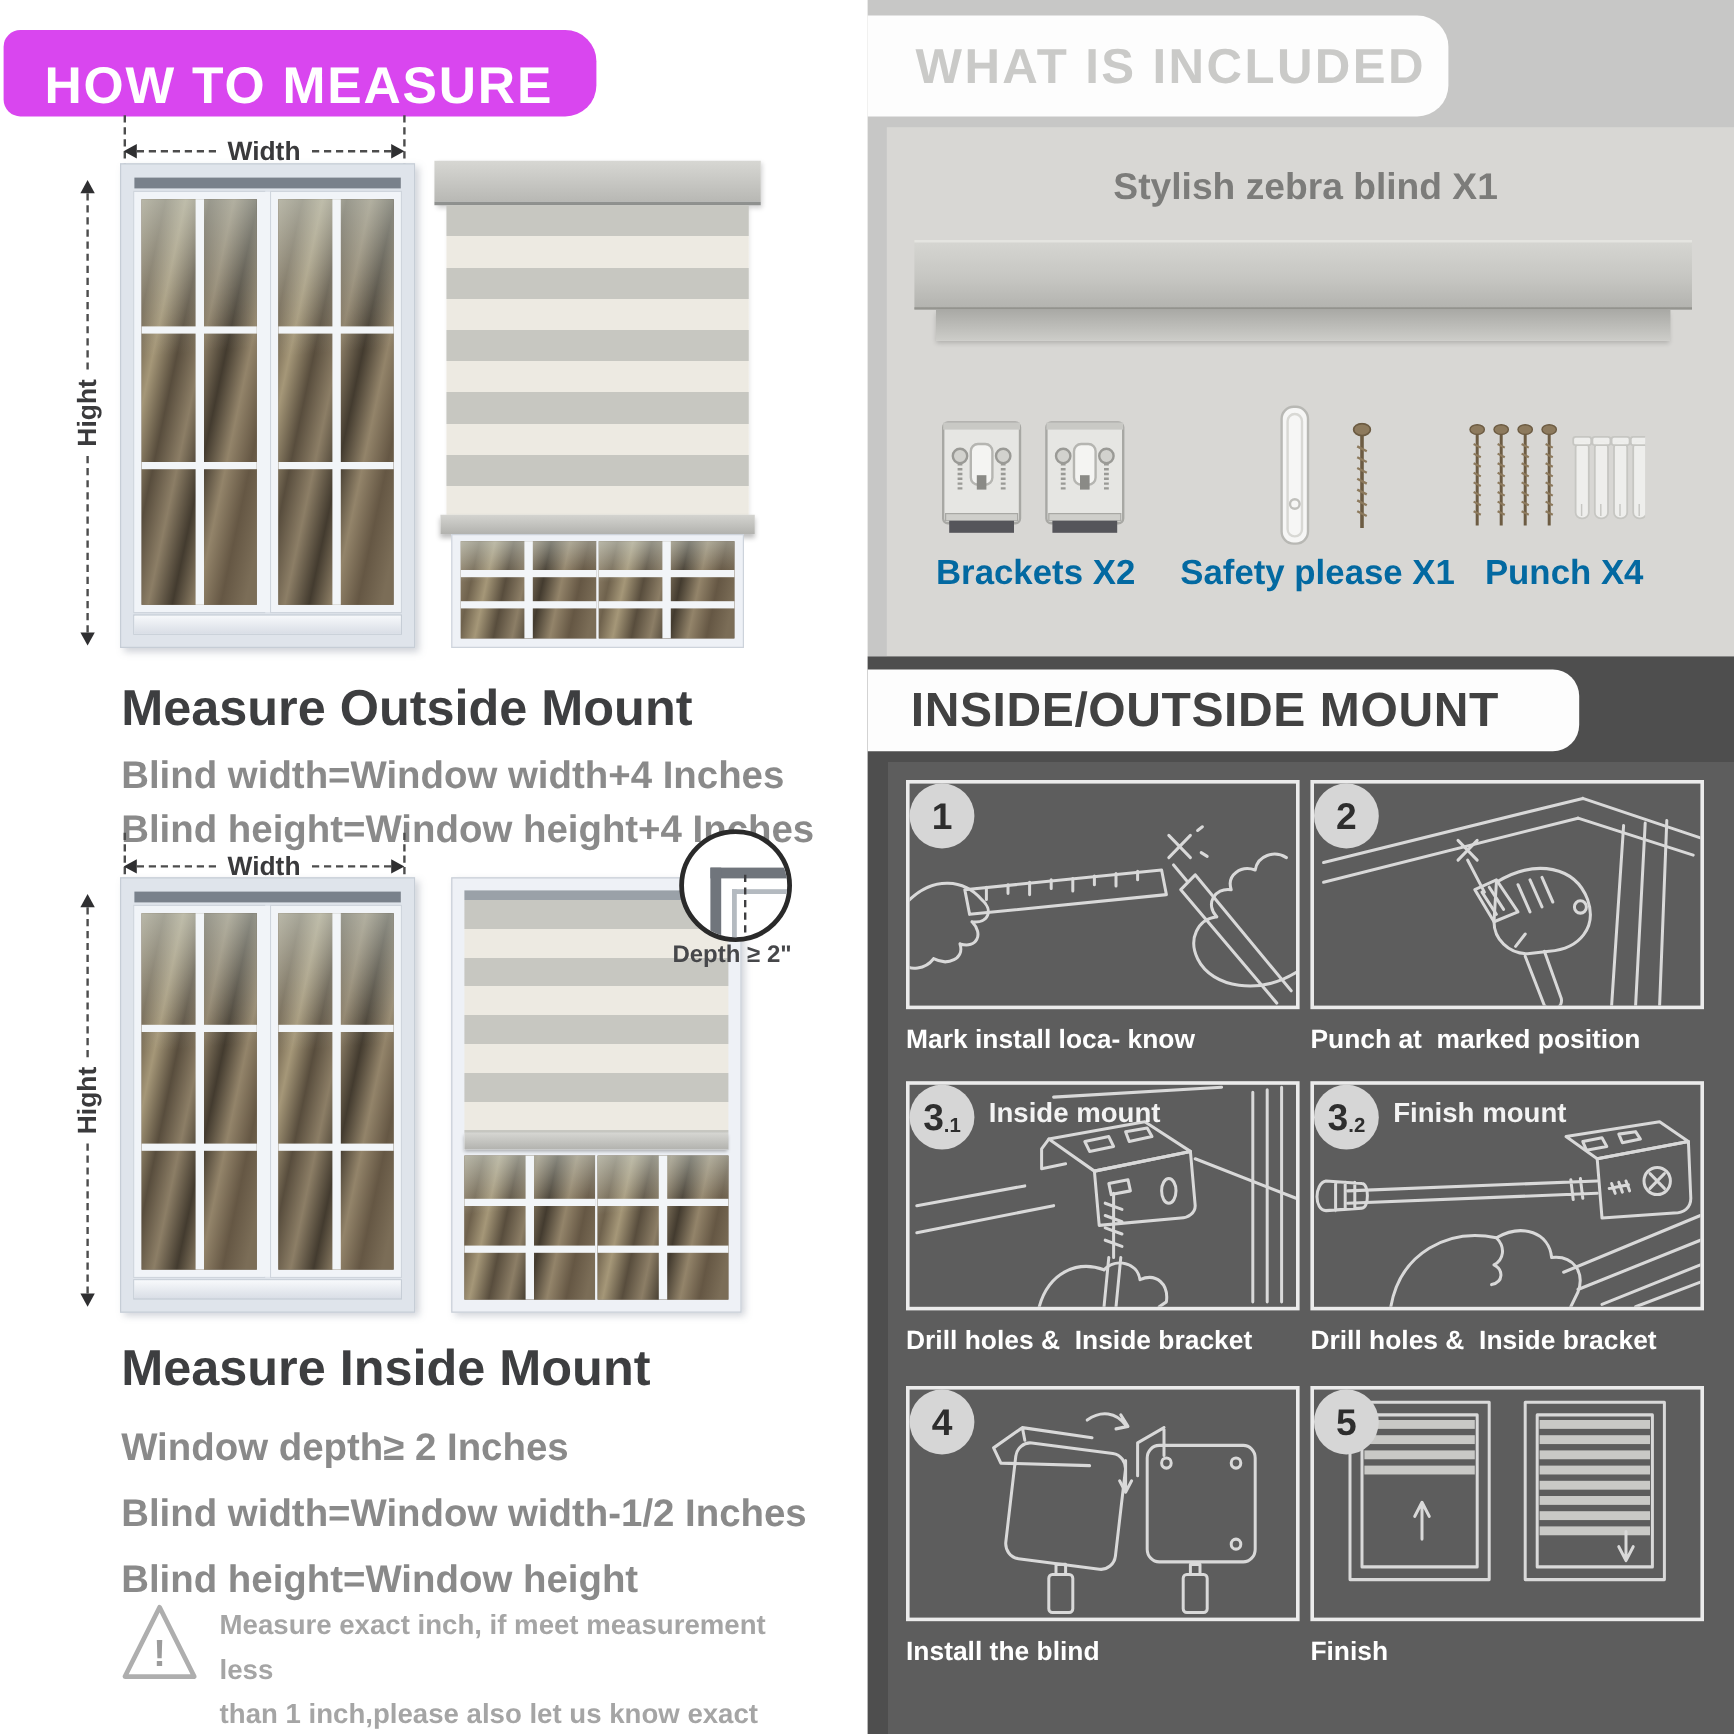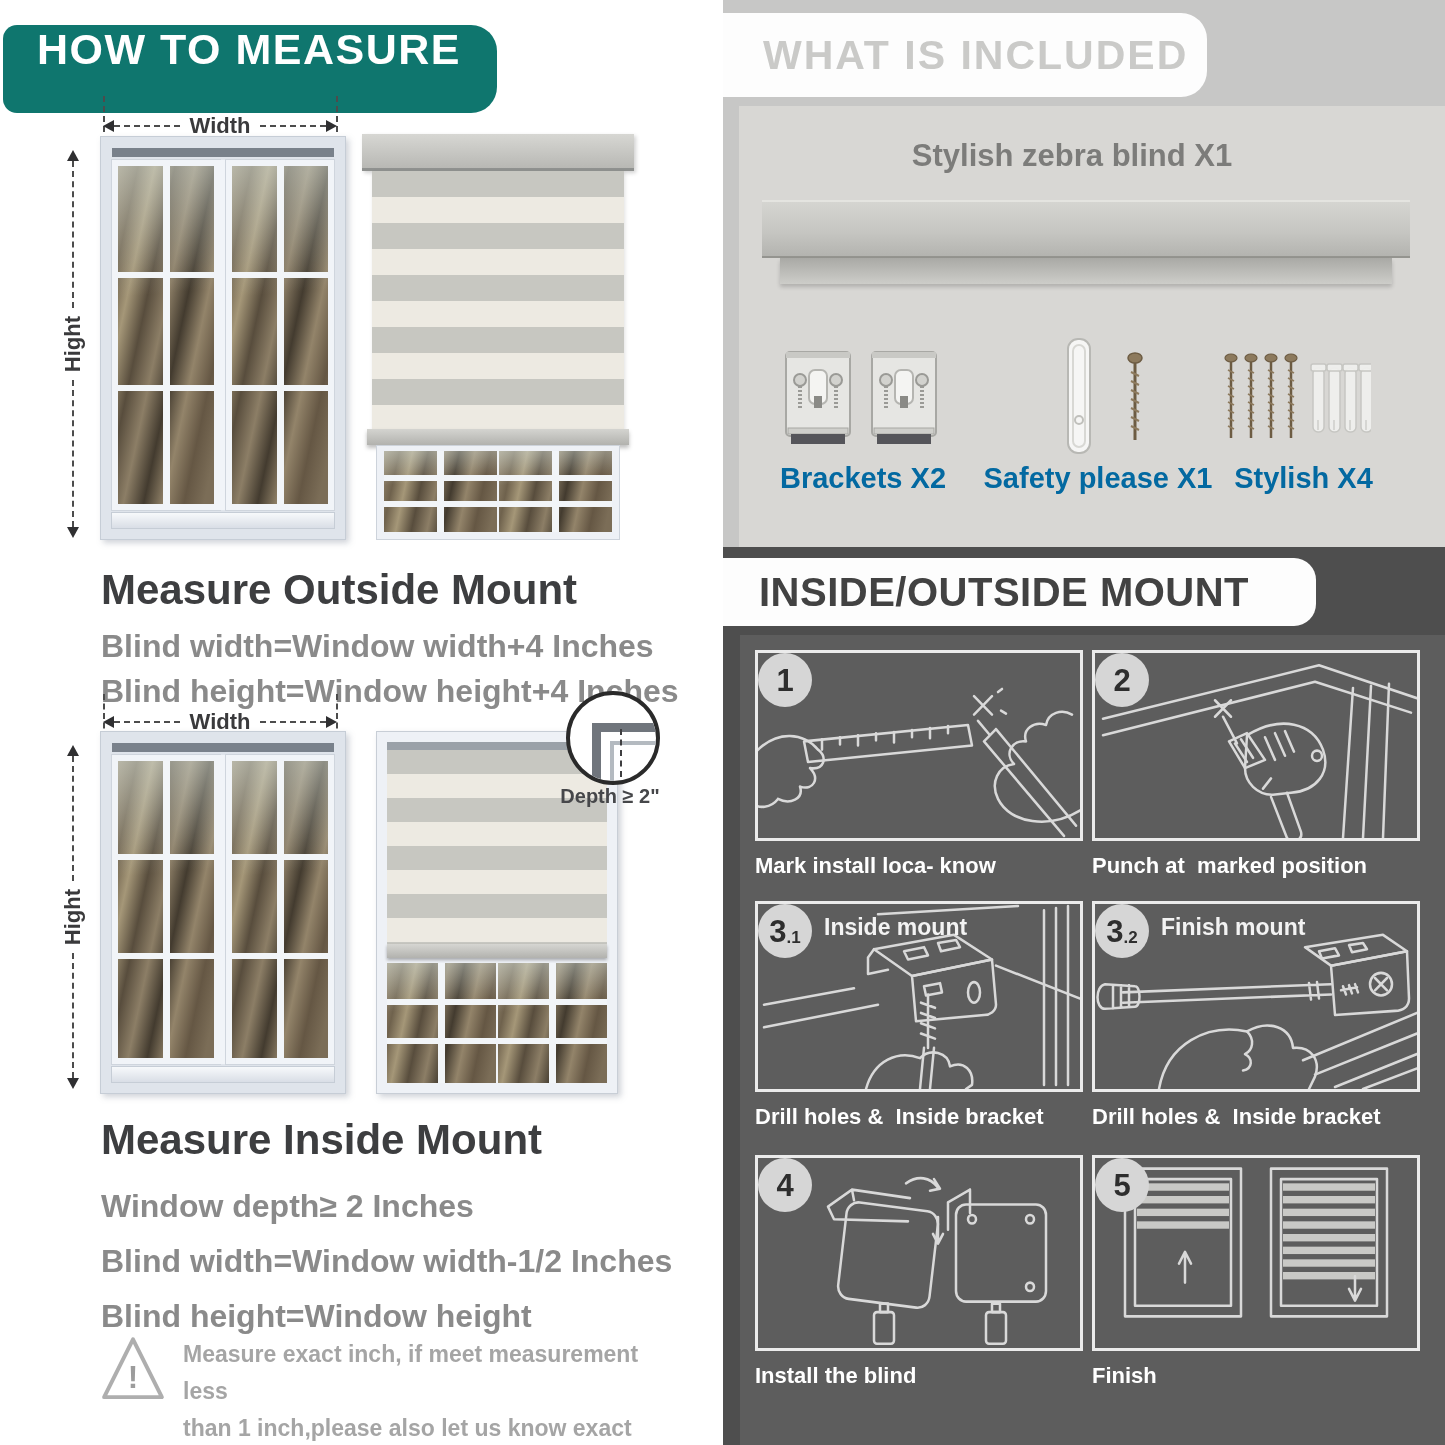--- a/index.html
+++ b/index.html
@@ -1,21 +1,21 @@
 <!DOCTYPE html>
 <html><head>
 <meta charset="utf-8">
 <style>
   html,body{margin:0;padding:0;background:#fff;}
   .page{position:relative;width:1445px;height:1445px;overflow:hidden;background:#ffffff;
         font-family:"Liberation Sans", sans-serif; -webkit-font-smoothing:antialiased;}
 
   
-  .hdr-left{position:absolute;left:3px;top:25px;width:494px;height:88px;background:#0f766e;
-            border-radius:14px 26px 26px 14px;display:flex;align-items:flex-start;padding-left:34px;box-sizing:border-box;}
+  .hdr-left{position:absolute;left:3px;top:25px;width:494px;height:72px;background:#d946ef;
+            border-radius:14px 26px 26px 14px;display:flex;align-items:flex-end;padding-left:34px;box-sizing:border-box;}
   .hdr-left span{color:#fff;font-weight:bold;font-size:43px;letter-spacing:1.5px;}
 
   h2.mheading{position:absolute;margin:0;color:#3d3e40;font-size:42px;font-weight:bold;left:101px;}
   p.gline{position:absolute;margin:0;color:#8a8a8a;font-size:32px;font-weight:bold;left:101px;white-space:pre-wrap;}
 
   
   .warrow{position:absolute;height:22px;display:flex;align-items:center;}
   .warrow .seg{flex:1;border-top:2px dashed #4c4c4c;height:0;}
   .warrow .lab{color:#3a3a3c;font-weight:bold;font-size:22px;padding:0 10px;}
   .ah-l{width:0;height:0;border-top:6px solid transparent;border-bottom:6px solid transparent;border-right:11px solid #2f2f31;}
@@ -69,21 +69,21 @@
   
   .warn-tri{position:absolute;left:98px;top:1330px;width:70px;height:80px;}
   .warn-txt{position:absolute;left:183px;top:1336px;width:470px;color:#a5a5a5;font-weight:bold;font-size:23px;line-height:37px;}
 
   
   .sec-a{position:absolute;left:723px;top:0;width:722px;height:547px;background:#c7c7c6;}
   .content-a{position:absolute;left:16px;top:106px;width:706px;height:441px;background:#d8d7d4;}
   .hdr-a{position:absolute;left:0;top:13px;width:484px;height:84px;background:#fdfdfd;border-radius:0 26px 26px 0;
          display:flex;align-items:center;padding-left:40px;box-sizing:border-box;z-index:2;text-align:right;}
   .hdr-a span{color:#cacac8;font-weight:bold;font-size:41px;letter-spacing:2px;}
-  .blind-label{position:absolute;left:124px;top:138px;width:450px;text-align:center;color:#7c7c7a;font-weight:bold;font-size:31px;z-index:2;}
+  .blind-label{position:absolute;left:140px;top:138px;width:450px;text-align:center;color:#7c7c7a;font-weight:bold;font-size:31px;z-index:2;}
   .bar-main{position:absolute;left:39px;top:200px;width:648px;height:58px;z-index:2;
             background:linear-gradient(#d6d6d2 0%,#c6c6c2 55%,#b2b2ae 100%);
             box-shadow:inset 0 2px 0 #e4e4e0, inset 0 -2px 0 #94948f;}
   .bar-lip{position:absolute;left:57px;top:258px;width:612px;height:26px;z-index:2;
            background:linear-gradient(#a9a9a5,#cdcdc9);box-shadow:0 3px 4px rgba(0,0,0,.18);}
   .item{position:absolute;z-index:2;}
   .ilabel{position:absolute;color:#0369a1;font-weight:bold;font-size:29px;text-align:center;z-index:2;}
 
   
   .sec-b{position:absolute;left:723px;top:547px;width:722px;height:898px;background:#4e4e4e;}
@@ -307,21 +307,21 @@
             <rect x="138" y="14" width="15" height="7" rx="2"></rect>
         </g>
         <g stroke="#c6c6c2" stroke-width="1.2">
           <path d="M97 70 v10 M113 70 v10 M129 70 v10 M145 70 v10"></path>
         </g>
       </svg>
     </div>
 
     <div class="ilabel" style="left:30px;top:462px;width:220px;">Brackets X2</div>
     <div class="ilabel" style="left:255px;top:462px;width:240px;">Safety please X1</div>
-    <div class="ilabel" style="left:488px;top:462px;width:185px;">Stylish X4</div>
+    <div class="ilabel" style="left:488px;top:462px;width:185px;">Punch X4</div>
   </div>
 
   <div class="sec-b">
     <div class="panel-b"></div>
     <div class="hdr-b">
       <span>INSIDE/OUTSIDE MOUNT</span>
     </div>
 
     <div class="card" style="left:32px;top:103px;">
       <div class="ill">

